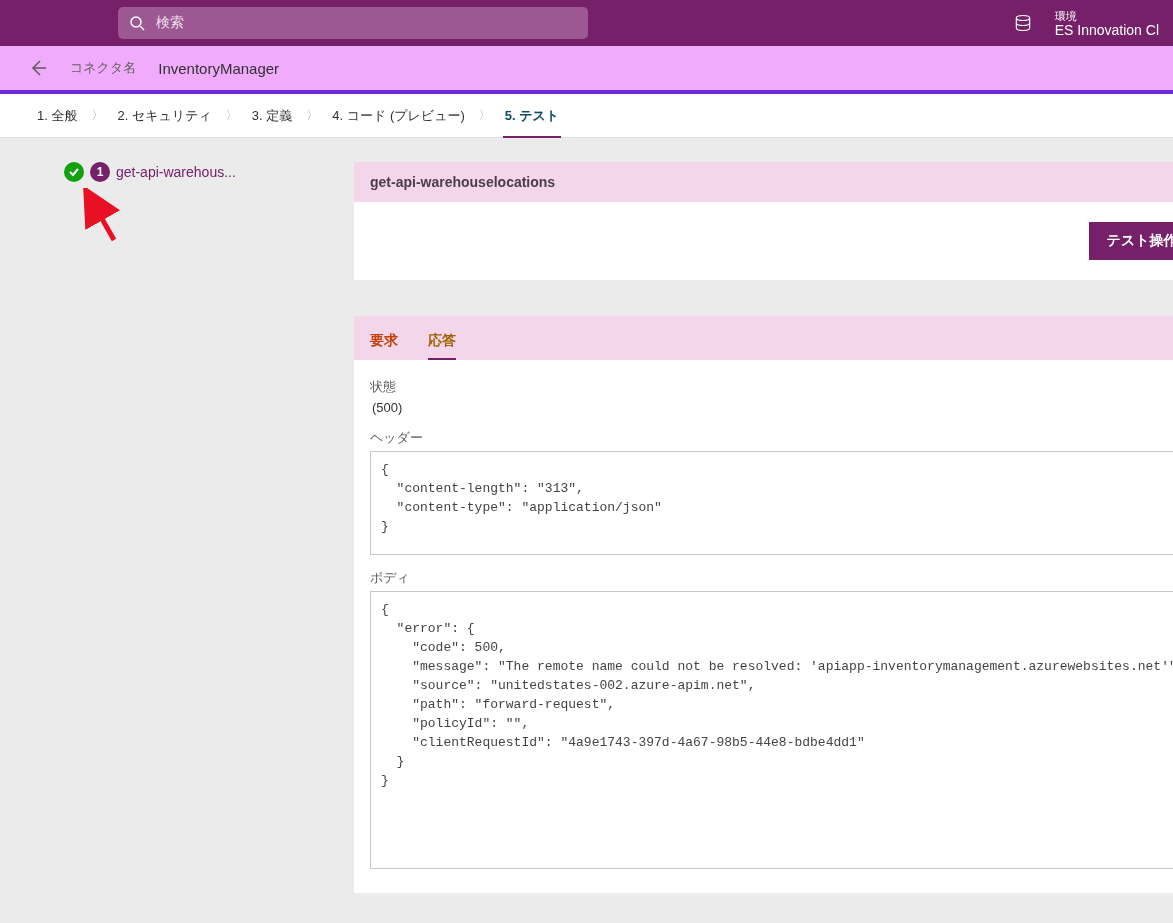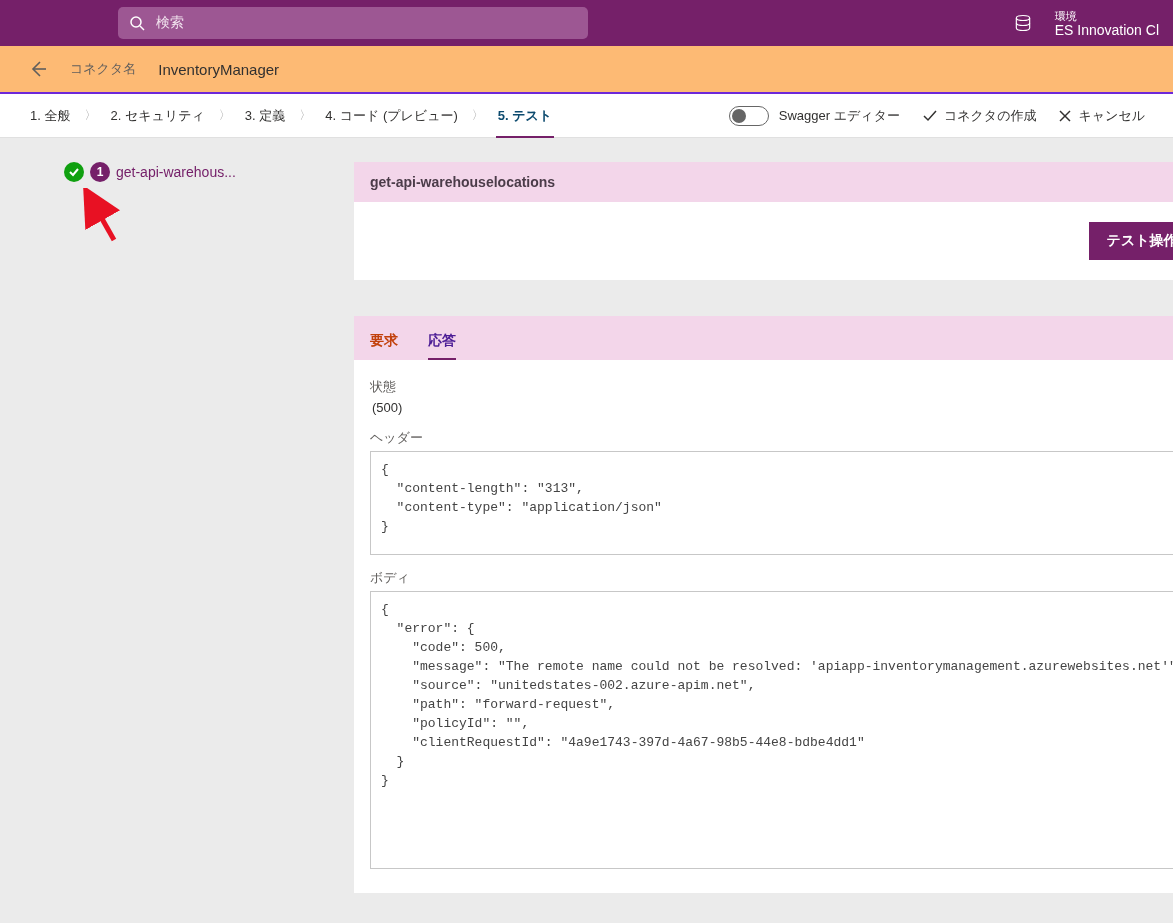--- a/index.html
+++ b/index.html
@@ -6,25 +6,25 @@
   html, body { margin:0; padding:0; font-family: "Segoe UI", "Yu Gothic UI", Meiryo, Arial, sans-serif; background:#ebebeb; color:#323130; }
   .topbar { height:46px; background:#752069; display:flex; align-items:center; padding:0 14px 0 118px; color:#fff; }
   .searchbox { flex:0 0 470px; height:32px; background:#9d5793; border-radius:5px; display:flex; align-items:center; padding:0 10px; color:#fff; }
   .searchbox svg { flex:0 0 18px; }
   .searchbox span { margin-left:10px; font-size:14px; color:#f1e3ee; }
   .topbar .spacer { flex:1; }
   .env { display:flex; align-items:center; gap:22px; font-size:12px; line-height:14px; }
   .env .txt { display:flex; flex-direction:column; }
   .env .txt .t1 { font-size:11px; }
   .env .txt .t2 { font-size:14px; white-space:nowrap; }
-  .header2 { background:#fdba74; display:flex; align-items:center; height:48px; padding:13px 28px; gap:22px; border-bottom:2px solid #6d28d9; }
+  .header2 { background:#f0abfc; display:flex; align-items:center; height:48px; padding:13px 28px; gap:22px; border-bottom:4px solid #6d28d9; }
   .back-arrow svg { display:block; }
   .connlabel { color:#605e5c; font-size:13px; }
   .connname { font-size:15px; color:#323130; }
-  .tabsbar { background:#fff; display:flex; align-items:center; padding:0 28px; height:44px; border-bottom:1px solid #e0e0e0; }
+  .tabsbar { background:#fff; display:flex; align-items:center; padding:0 35px; height:44px; border-bottom:1px solid #e0e0e0; }
   .tabs { display:flex; align-items:center; gap:4px; font-size:13px; }
   .tab { color:#323130; padding:0 2px; cursor:pointer; }
   .tab.active { color:#0c4a6e; font-weight:600; }
   .chev { color:#a7a7a7; margin:0 8px; font-size:12px; }
   .tab-underline { position:relative; }
   .tab-underline.active::after { content:""; position:absolute; left:0; right:0; bottom:-13px; height:2px; background:#752069; }
   .tabsbar .spacer { flex:1; }
   .rightactions { display:flex; align-items:center; gap:22px; font-size:13px; color:#323130; }
   .toggle { width:40px; height:20px; border-radius:10px; background:#fff; border:1px solid #666; position:relative; }
   .toggle .knob { position:absolute; left:2px; top:2px; width:14px; height:14px; border-radius:50%; background:#666; }
@@ -41,21 +41,21 @@
   .dot.purple { background:#752069; color:#fff; font-size:12px; font-weight:600; }
   .op-name { color:#752069; font-size:14px; white-space:nowrap; overflow:hidden; text-overflow:ellipsis; max-width:140px; }
   .arrow-anno { margin-top:6px; margin-left:36px; }
   .main { flex:1; display:flex; flex-direction:column; gap:36px; padding-right:22px; }
   .panel { background:#fff; }
   .panel-head { background:#f3d6ea; color:#4b3c49; font-size:14px; padding:12px 16px; font-weight:600; }
   .panel-body { padding:20px 16px; display:flex; justify-content:flex-end; }
   .btn-primary { background:#752069; color:#fff; border:none; padding:10px 18px; font-size:14px; font-weight:600; cursor:pointer; }
   .resp-panel .panel-head { padding:0 16px; display:flex; gap:30px; align-items:flex-end; height:44px; }
   .subtab { font-size:14px; color:#c2410c; padding-bottom:10px; cursor:pointer; }
-  .subtab.active { color:#4c1d95; font-weight:600; position:relative; }
+  .subtab.active { color:#a16207; font-weight:600; position:relative; }
   .subtab.active::after { content:""; position:absolute; left:0; right:0; bottom:0; height:2px; background:#752069; }
   .resp-body { padding:18px 16px 24px 16px; font-size:13px; color:#323130; }
   .lbl { color:#605e5c; font-size:13px; margin-bottom:4px; margin-top:14px; }
   .lbl:first-child{ margin-top:0;}
   .val { margin-left:2px; margin-bottom:4px; }
   .codebox { border:1px solid #c7c7c7; background:#fff; font-family: Consolas, "Courier New", monospace; font-size:13px; padding:8px 10px; white-space:pre; overflow:auto; color:#444; line-height:19px; }
   .codebox.h1 { height:104px; }
   .codebox.h2 { height:278px; }
 </style>
 </head>
@@ -100,41 +100,20 @@
     <span class="chev">〉</span>
     <span class="tab tab-underline">2. セキュリティ</span>
     <span class="chev">〉</span>
     <span class="tab tab-underline">3. 定義</span>
     <span class="chev">〉</span>
     <span class="tab tab-underline">4. コード (プレビュー)</span>
     <span class="chev">〉</span>
     <span class="tab tab-underline active">5. テスト</span>
   </div>
   <div class="spacer"></div>
-  <div class="rightactions">
-    <div class="swagger">
-      <div class="toggle">
-          <div class="knob"></div>
-        </div>
-      <span>Swagger エディター</span>
-    </div>
-    <div class="linklike">
-      <svg width="16" height="16" viewBox="0 0 16 16">
-          <path d="M2 8 L6 12 L14 3" stroke="#323130" stroke-width="1.5" fill="none"></path>
-        </svg>
-      <span>コネクタの作成</span>
-    </div>
-    <div class="linklike">
-      <svg width="14" height="14" viewBox="0 0 14 14">
-          <line x1="2" y1="2" x2="12" y2="12" stroke="#323130" stroke-width="1.5"></line>
-          <line x1="12" y1="2" x2="2" y2="12" stroke="#323130" stroke-width="1.5"></line>
-        </svg>
-      <span>キャンセル</span>
-    </div>
-  </div>
 </div>
 
 <div class="content">
 
   <div class="sidebar">
     <div class="op-item">
       <div class="dot green">
         <svg width="12" height="12" viewBox="0 0 12 12">
             <path d="M2 6 L5 9 L10 3" stroke="#fff" stroke-width="2" fill="none"></path>
           </svg>

